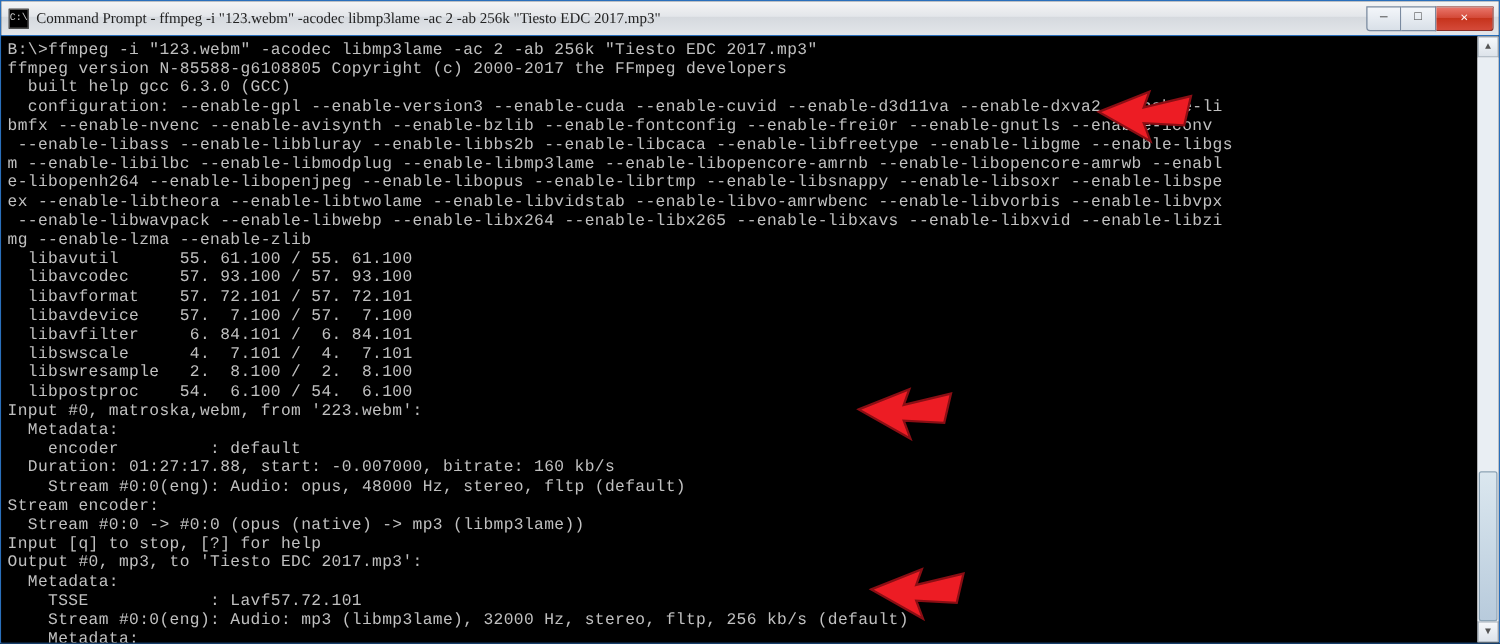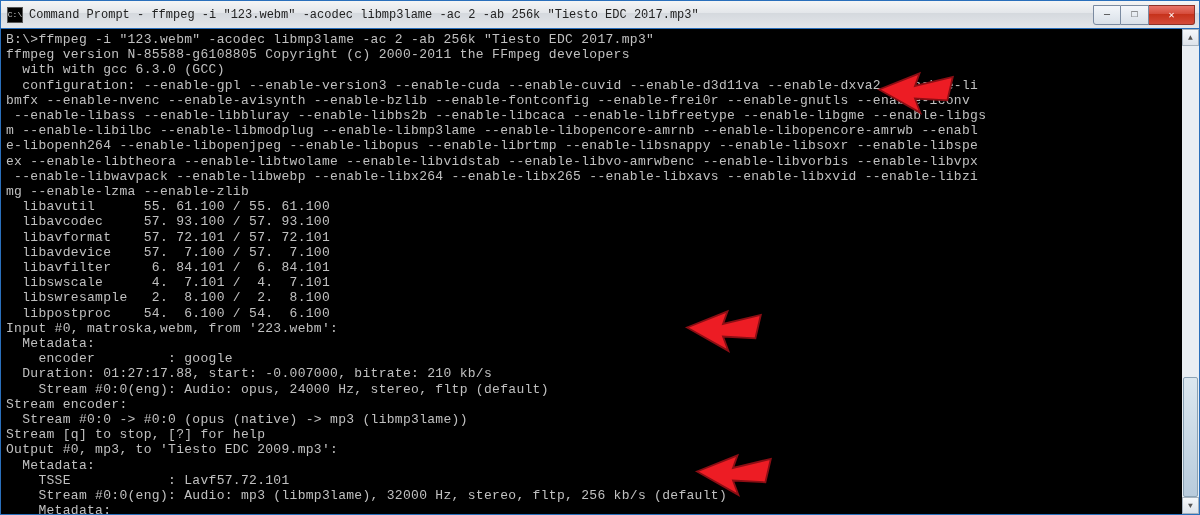--- a/index.html
+++ b/index.html
@@ -26,21 +26,21 @@
       width: 16px; height: 16px;
       background: #000;
       margin: 0 6px 0 4px;
       border: 1px solid #555;
       font-size: 8px; color: #ccc;
       display:flex;align-items:center;justify-content:center;
     }
     .titlebar-text {
       color: #222;
       font-size: 12px;
-      font-family: Liberation Mono, monospace;
+      font-family: Liberation Serif, serif;
       flex: 1;
       white-space: nowrap; overflow: hidden; text-overflow: ellipsis;
     }
     .win-controls { display: flex; height: 20px; margin-right: 2px; }
     .win-btn {
       width: 28px; height: 20px;
       border: 1px solid #7a8aa0;
       border-left: none;
       background: linear-gradient(to bottom, #f3f6fa, #d9e0e8);
       display: flex; align-items: center; justify-content: center;
@@ -91,47 +91,47 @@
     <div class="titlebar-icon">C:\</div>
     <div class="titlebar-text">Command Prompt - ffmpeg  -i "123.webm" -acodec libmp3lame -ac 2 -ab 256k "Tiesto EDC 2017.mp3"</div>
     <div class="win-controls">
       <div class="win-btn">—</div>
       <div class="win-btn">□</div>
       <div class="win-btn close">✕</div>
     </div>
   </div>
 
   <div class="terminal"><span>B:\&gt;ffmpeg -i "123.webm" -acodec libmp3lame -ac 2 -ab 256k "Tiesto EDC 2017.mp3"</span>
-<span>ffmpeg version N-85588-g6108805 Copyright (c) 2000-2011 the FFmpeg developers</span>
-<span>  with with gcc 6.3.0 (GCC)</span>
+<span>ffmpeg version N-85588-g6108805 Copyright (c) 2000-2017 the FFmpeg developers</span>
+<span>  built help gcc 6.3.0 (GCC)</span>
 <span>  configuration: --enable-gpl --enable-version3 --enable-cuda --enable-cuvid --enable-d3d11va --enable-dxva2 --enable-li
 bmfx --enable-nvenc --enable-avisynth --enable-bzlib --enable-fontconfig --enable-frei0r --enable-gnutls --enable-iconv
  --enable-libass --enable-libbluray --enable-libbs2b --enable-libcaca --enable-libfreetype --enable-libgme --enable-libgs
 m --enable-libilbc --enable-libmodplug --enable-libmp3lame --enable-libopencore-amrnb --enable-libopencore-amrwb --enabl
 e-libopenh264 --enable-libopenjpeg --enable-libopus --enable-librtmp --enable-libsnappy --enable-libsoxr --enable-libspe
 ex --enable-libtheora --enable-libtwolame --enable-libvidstab --enable-libvo-amrwbenc --enable-libvorbis --enable-libvpx
  --enable-libwavpack --enable-libwebp --enable-libx264 --enable-libx265 --enable-libxavs --enable-libxvid --enable-libzi
 mg --enable-lzma --enable-zlib</span>
 <span>  libavutil      55. 61.100 / 55. 61.100
   libavcodec     57. 93.100 / 57. 93.100
   libavformat    57. 72.101 / 57. 72.101
   libavdevice    57.  7.100 / 57.  7.100
   libavfilter     6. 84.101 /  6. 84.101
   libswscale      4.  7.101 /  4.  7.101
   libswresample   2.  8.100 /  2.  8.100
   libpostproc    54.  6.100 / 54.  6.100</span>
 <span>Input #0, matroska,webm, from '223.webm':</span>
 <span>  Metadata:</span>
-<span>    encoder         : google</span>
-<span>  Duration: 01:27:17.88, start: -0.007000, bitrate: 210 kb/s</span>
-<span>    Stream #0:0(eng): Audio: opus, 24000 Hz, stereo, fltp (default)</span>
+<span>    encoder         : default</span>
+<span>  Duration: 01:27:17.88, start: -0.007000, bitrate: 160 kb/s</span>
+<span>    Stream #0:0(eng): Audio: opus, 48000 Hz, stereo, fltp (default)</span>
 <span>Stream encoder:</span>
 <span>  Stream #0:0 -&gt; #0:0 (opus (native) -&gt; mp3 (libmp3lame))</span>
-<span>Stream [q] to stop, [?] for help</span>
-<span>Output #0, mp3, to 'Tiesto EDC 2009.mp3':</span>
+<span>Input [q] to stop, [?] for help</span>
+<span>Output #0, mp3, to 'Tiesto EDC 2017.mp3':</span>
 <span>  Metadata:</span>
 <span>    TSSE            : Lavf57.72.101</span>
 <span>    Stream #0:0(eng): Audio: mp3 (libmp3lame), 32000 Hz, stereo, fltp, 256 kb/s (default)</span>
 <span>    Metadata:</span>
 
 
 
     <div class="scrollbar-v">
       <div class="sb-btn">▲</div>
       <div class="sb-track">

